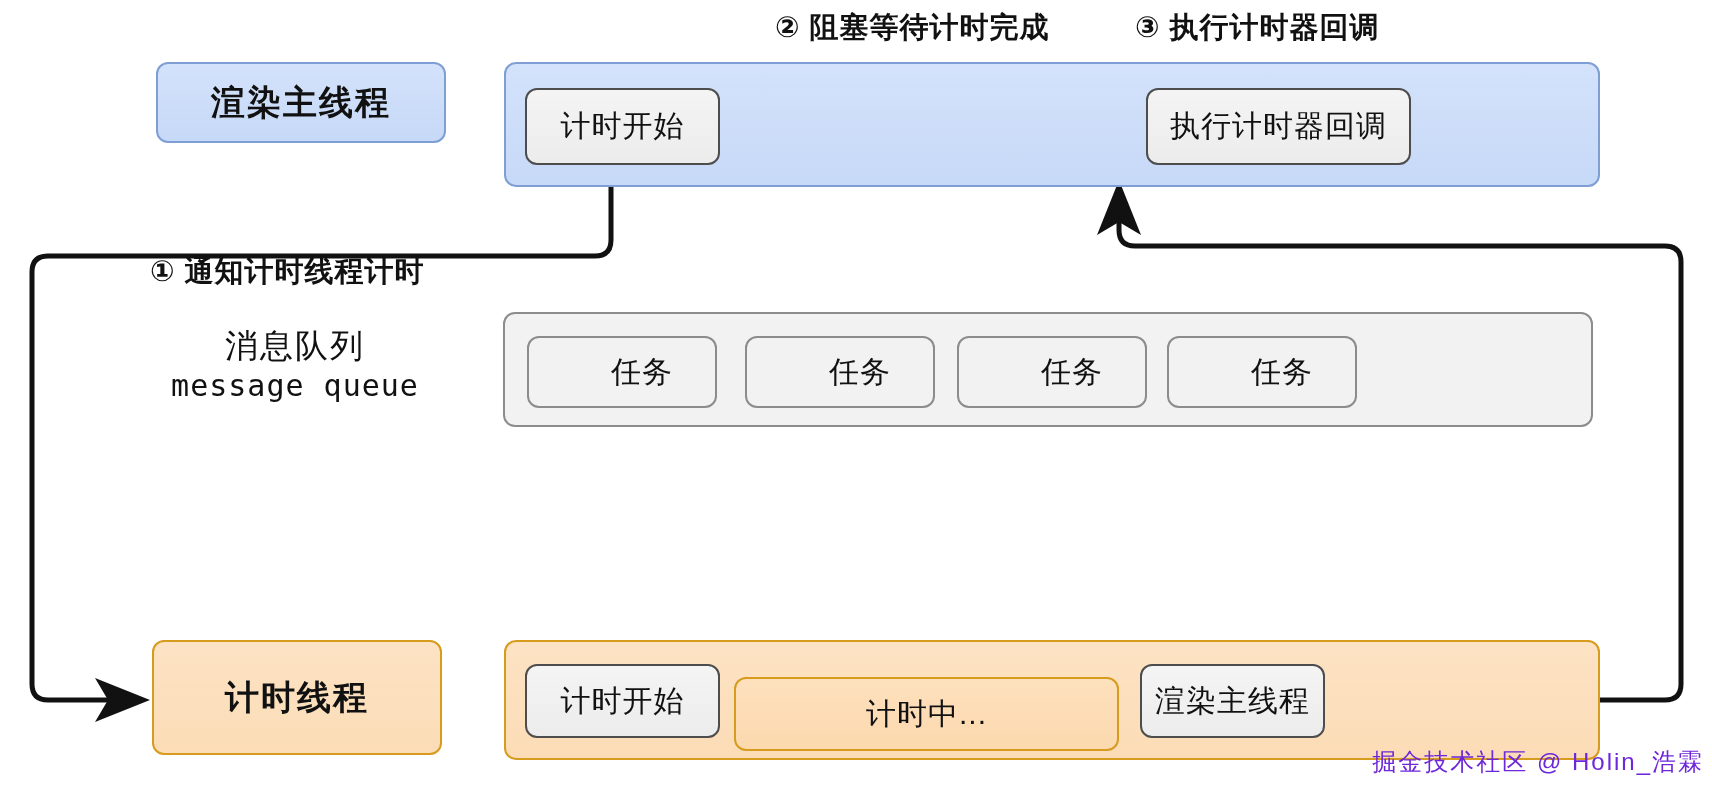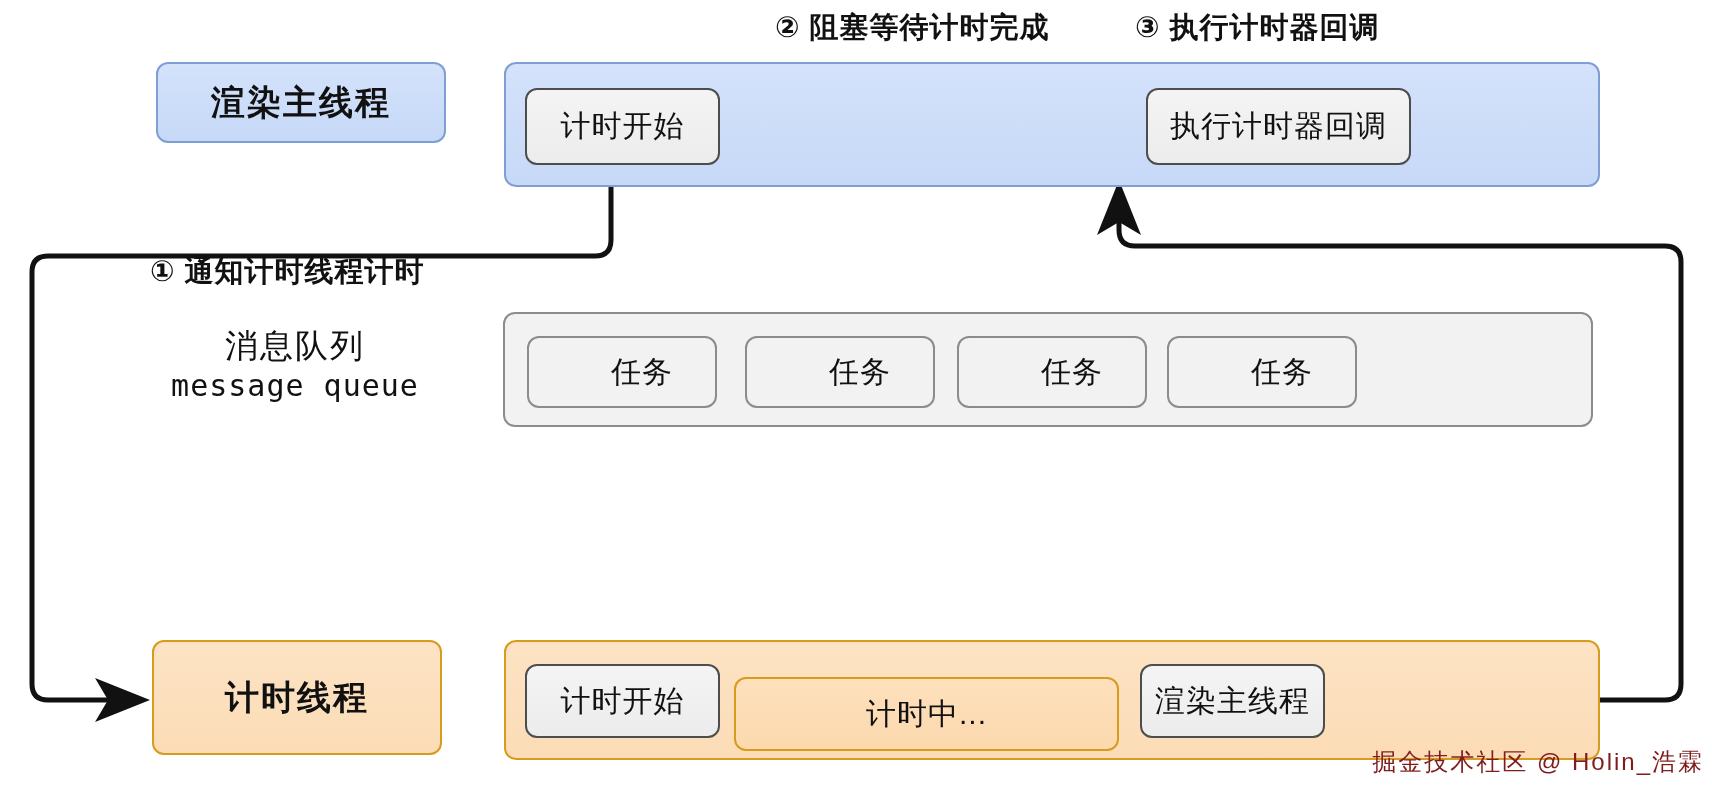--- a/index.html
+++ b/index.html
@@ -112,21 +112,21 @@
     line-height: 1.3;
   }
 
   .step-note { position: absolute; }
 
   .watermark {
     position: absolute;
     right: 8px;
     bottom: 12px;
     font-size: 24px;
-    color: #7f1d1d;
+    color: #6d28d9;
     letter-spacing: 2px;
     white-space: nowrap;
   }
 </style>
 </head>
 <body>
 
 <div id="stage">
 
   <svg class="connectors" viewBox="0 0 1712 790" xmlns="http://www.w3.org/2000/svg">

